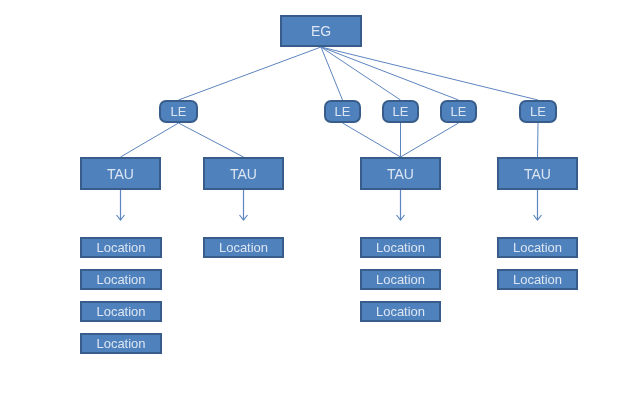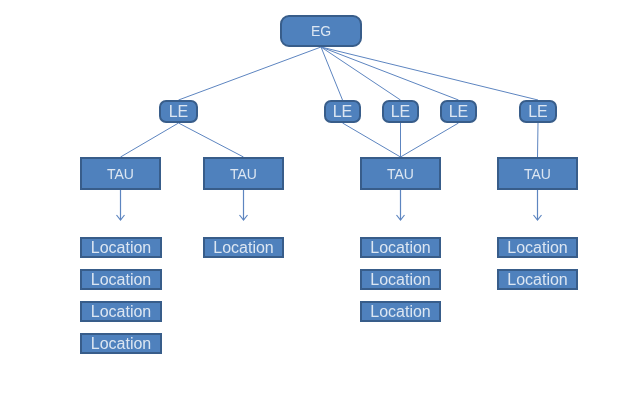--- a/index.html
+++ b/index.html
@@ -15,21 +15,21 @@
     position:absolute;
     display:flex;align-items:center;justify-content:center;
     box-sizing:border-box;
     text-align:center;
     line-height:1;
     user-select:none;
   }
   .shape-rect{border-style:solid;border-width:2px;}
   .shape-rounded{border-style:solid;border-width:2px;border-radius:7px;}
   .fs-lg{font-size:14px;}
-  .fs-sm{font-size:16px;}
+  .fs-sm{font-size:13px;}
 </style>
 </head>
 <body>
 
 <div id="canvas">
   <svg id="edges-svg" xmlns="http://www.w3.org/2000/svg">
       <line x1="321" y1="47" x2="178.5" y2="100" stroke="#5D85C0" stroke-width="1"></line>
       <line x1="321" y1="47" x2="342.5" y2="100" stroke="#5D85C0" stroke-width="1"></line>
       <line x1="321" y1="47" x2="400.5" y2="100" stroke="#5D85C0" stroke-width="1"></line>
       <line x1="321" y1="47" x2="458.5" y2="100" stroke="#5D85C0" stroke-width="1"></line>
@@ -43,21 +43,21 @@
       <line x1="120.5" y1="190" x2="120.5" y2="220" stroke="#5D85C0" stroke-width="1.2"></line>
       <polyline points="116.5,215 120.5,220 124.5,215" fill="none" stroke="#5D85C0" stroke-width="1.2"></polyline>
       <line x1="243.5" y1="190" x2="243.5" y2="220" stroke="#5D85C0" stroke-width="1.2"></line>
       <polyline points="239.5,215 243.5,220 247.5,215" fill="none" stroke="#5D85C0" stroke-width="1.2"></polyline>
       <line x1="400.5" y1="190" x2="400.5" y2="220" stroke="#5D85C0" stroke-width="1.2"></line>
       <polyline points="396.5,215 400.5,220 404.5,215" fill="none" stroke="#5D85C0" stroke-width="1.2"></polyline>
       <line x1="537.5" y1="190" x2="537.5" y2="220" stroke="#5D85C0" stroke-width="1.2"></line>
       <polyline points="533.5,215 537.5,220 541.5,215" fill="none" stroke="#5D85C0" stroke-width="1.2"></polyline>
     </svg>
   <div id="nodes">
-      <div class="node shape-rect fs-lg" style="left: 280px; top: 15px; width: 82px; height: 32px; background: rgb(79, 129, 189); border-color: rgb(56, 93, 138); color: rgb(220, 230, 242); border-radius: 9px;">EG</div>
+      <div class="node shape-rect fs-lg" style="left: 280px; top: 15px; width: 82px; height: 32px; background: rgb(79, 129, 189); border-color: rgb(56, 93, 138); color: rgb(220, 230, 242);">EG</div>
       <div class="node shape-rounded fs-sm" style="left: 159px; top: 100px; width: 39px; height: 23px; background: rgb(79, 129, 189); border-color: rgb(56, 93, 138); color: rgb(220, 230, 242);">LE</div>
       <div class="node shape-rounded fs-sm" style="left: 324px; top: 100px; width: 37px; height: 23px; background: rgb(79, 129, 189); border-color: rgb(56, 93, 138); color: rgb(220, 230, 242);">LE</div>
       <div class="node shape-rounded fs-sm" style="left: 382px; top: 100px; width: 37px; height: 23px; background: rgb(79, 129, 189); border-color: rgb(56, 93, 138); color: rgb(220, 230, 242);">LE</div>
       <div class="node shape-rounded fs-sm" style="left: 440px; top: 100px; width: 37px; height: 23px; background: rgb(79, 129, 189); border-color: rgb(56, 93, 138); color: rgb(220, 230, 242);">LE</div>
       <div class="node shape-rounded fs-sm" style="left: 519px; top: 100px; width: 38px; height: 23px; background: rgb(79, 129, 189); border-color: rgb(56, 93, 138); color: rgb(220, 230, 242);">LE</div>
       <div class="node shape-rect fs-lg" style="left: 80px; top: 157px; width: 81px; height: 33px; background: rgb(79, 129, 189); border-color: rgb(56, 93, 138); color: rgb(220, 230, 242);">TAU</div>
       <div class="node shape-rect fs-lg" style="left: 203px; top: 157px; width: 81px; height: 33px; background: rgb(79, 129, 189); border-color: rgb(56, 93, 138); color: rgb(220, 230, 242);">TAU</div>
       <div class="node shape-rect fs-lg" style="left: 360px; top: 157px; width: 81px; height: 33px; background: rgb(79, 129, 189); border-color: rgb(56, 93, 138); color: rgb(220, 230, 242);">TAU</div>
       <div class="node shape-rect fs-lg" style="left: 497px; top: 157px; width: 81px; height: 33px; background: rgb(79, 129, 189); border-color: rgb(56, 93, 138); color: rgb(220, 230, 242);">TAU</div>
       <div class="node shape-rect fs-sm" style="left: 80px; top: 237px; width: 82px; height: 21px; background: rgb(79, 129, 189); border-color: rgb(56, 93, 138); color: rgb(220, 230, 242);">Location</div>

